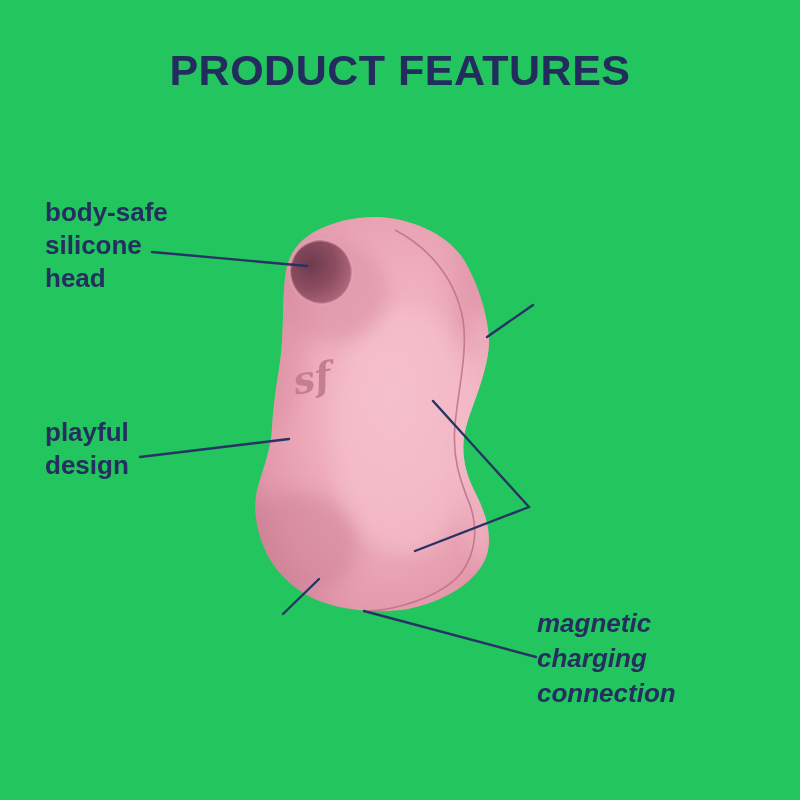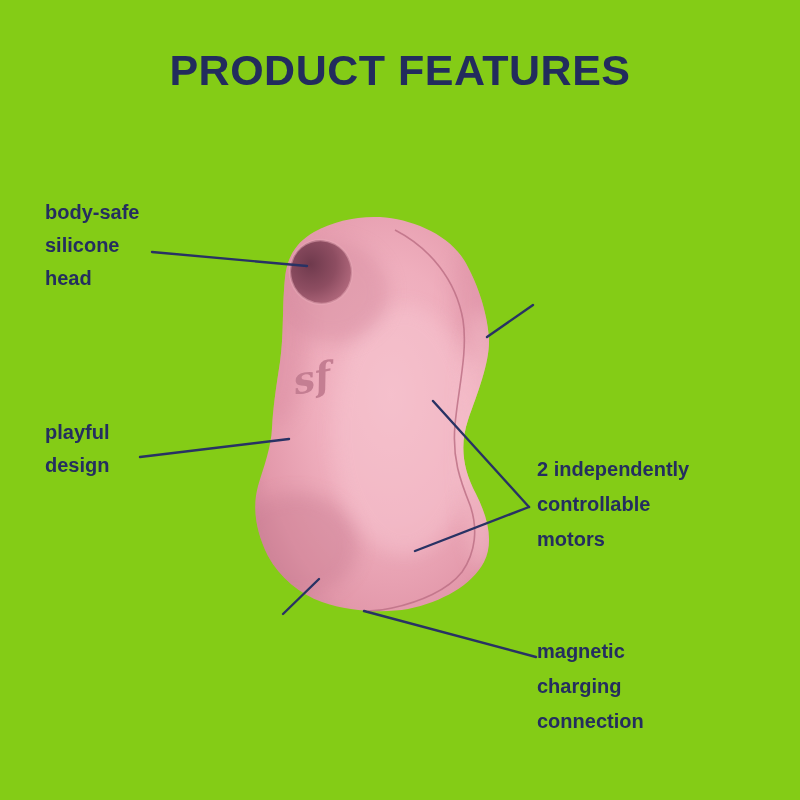--- a/index.html
+++ b/index.html
@@ -1,47 +1,47 @@
 <!DOCTYPE html>
 <html><head>
 <meta charset="utf-8">
 <style>
   html,body{margin:0;padding:0;background:#ffffff;}
   .canvas{
     position:relative;
     width:800px;height:800px;
-    background:#84cc16;
+    background:#22c55e;
     overflow:hidden;
     font-family:"Liberation Sans",sans-serif;
   }
   .page-title{
     position:absolute;
     top:46px;left:0;width:800px;
     margin:0;
     text-align:center;
     font-size:43px;
     font-weight:700;
     letter-spacing:0.5px;
     color:#222c5d;
   }
   .device-svg{position:absolute;left:0;top:0;}
   .label{
     position:absolute;
     color:#242e5f;
     font-weight:700;
-    font-size:20px;
+    font-size:26px;
     line-height:33px;
     white-space:pre-line;
   }
   [data-name="feature-silicone-head"]{left:45px;top:196px;}
   [data-name="feature-pressure-wave-settings"]{left:537px;top:196px;line-height:34px;}
   [data-name="feature-playful-design"]{left:45px;top:416px;}
   [data-name="feature-independent-motors"]{left:537px;top:452px;line-height:35px;}
   [data-name="feature-clitoral-stimulation"]{left:40px;top:598px;line-height:36px;}
-  [data-name="feature-magnetic-charging"]{left:537px;top:634px;line-height:35px;}
+  [data-name="feature-magnetic-charging"]{left:537px;top:606px;line-height:35px;font-style:italic;}
 </style>
 </head>
 <body>
 
 <div class="canvas" data-name="product-features-infographic">
 
   <h1 class="page-title" data-name="page-title">PRODUCT FEATURES</h1>
 
   <svg class="device-svg" data-name="device-illustration" width="800" height="800" viewBox="0 0 800 800">
     <defs>
@@ -128,20 +128,17 @@
       <line data-name="line-clitoral-stimulation" x1="283" y1="614" x2="319" y2="579"></line>
       <line data-name="line-magnetic-charging" x1="364" y1="611" x2="536" y2="657"></line>
     </g>
   </svg>
 
   <div class="label" data-name="feature-silicone-head">body-safe
 silicone
 head</div>
   <div class="label" data-name="feature-playful-design">playful
 design</div>
-  <div class="label" data-name="feature-independent-motors">2 independently
-controllable
-motors</div>
   <div class="label" data-name="feature-magnetic-charging">magnetic
 charging
 connection</div>
 
 </div>
 
 </body></html>

